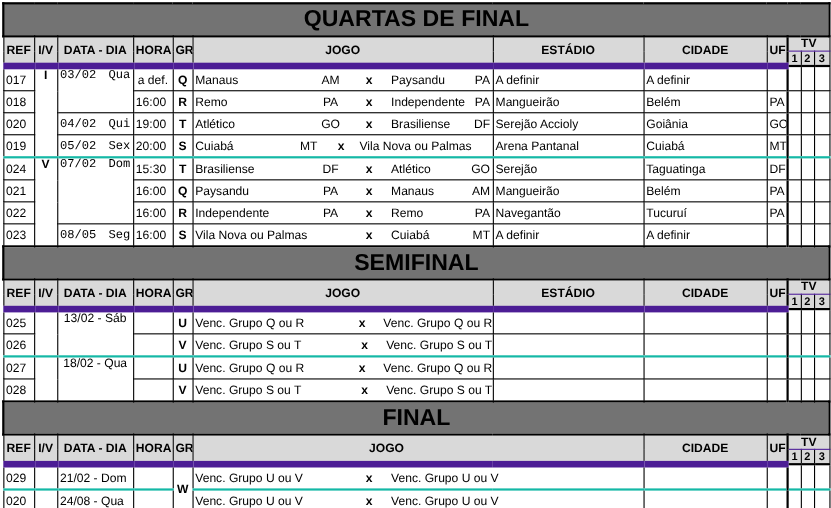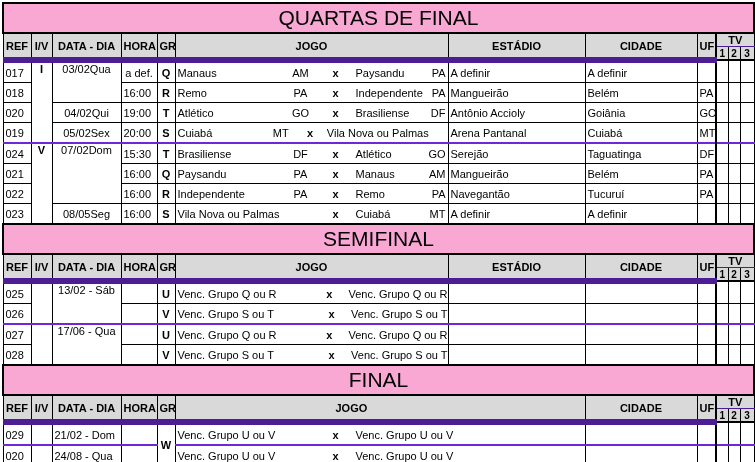--- a/index.html
+++ b/index.html
@@ -1,37 +1,37 @@
 <!DOCTYPE html>
 <html><head>
 <meta charset="utf-8">
 <style>
   html,body{margin:0;padding:0;background:#fff;}
   body{width:755px;height:462px;overflow:hidden;font-family:"Liberation Sans",sans-serif;color:#000;}
   .sheet{position:absolute;left:2px;top:2px;width:751px;}
   table{border-collapse:collapse;table-layout:fixed;width:751px;}
   td,th{border:1px solid #000;padding:0 2px;font-size:11px;height:19px;white-space:nowrap;overflow:hidden;}
-  .title td{background:#f9a8d4;font-weight:normal;font-size:21px;text-align:center;height:28px;border:2px solid #000;padding:0;}
+  .title td{background:#737373;font-weight:bold;font-size:21px;text-align:center;height:28px;border:2px solid #000;padding:0;}
   .hdr td{background:#d9d9d9;font-weight:bold;font-size:11px;text-align:center;border-bottom:6px solid #4c1d95;}
   .hdr td.tvtop{height:12px;padding:0;border-bottom:1px solid #4c1d95;}
   .hdr td.tvn{height:12px;padding:0;font-size:10px;border-bottom:2px solid #000;}
   .c{text-align:center;}
   .r{}
   .b{font-weight:bold;}
-  .thick-top td{border-top:2px solid #6d28d9;}
+  .thick-top td{border-top:2px solid #14b8a6;}
   .jogo-cell{padding:0;}
   .jogo{display:flex;align-items:center;height:19px;font-size:11px;}
   .jogo .t1{width:108px;padding-left:2px;}
   .jogo .u1{width:30px;text-align:center;}
   .jogo .x{width:40px;text-align:center;font-weight:bold;}
   .jogo .t2{flex:1;}
   .jogo .u2{width:20px;text-align:right;padding-right:2px;}
   .tv{padding:0;}
   .tvfirst{border-left:2px solid #000;}
-  .date{display:flex;justify-content:center;}
+  .date{display:flex;justify-content:space-between;font-family:Liberation Mono, monospace;}
 </style>
 </head>
 <body>
 
 <div class="sheet">
 <table>
   <colgroup>
     <col style="width:28px">
         <col style="width:21px">
         <col style="width:69px">
@@ -129,21 +129,21 @@
     <td class="c b">T</td>
     <td class="jogo-cell">
             <div class="jogo">
               <span class="t1">Atlético</span>
               <span class="u1">GO</span>
               <span class="x">x</span>
               <span class="t2">Brasiliense</span>
               <span class="u2">DF</span>
             </div>
           </td>
-    <td>Antônio Accioly</td>
+    <td>Serejão Accioly</td>
     <td>Goiânia</td>
     <td>GO</td>
     <td class="tv tvfirst"></td>
           <td class="tv"></td>
           <td class="tv"></td>
   </tr>
 
   <tr>
     <td>019</td>
     <td>
@@ -322,21 +322,21 @@
     <td></td>
           <td></td>
           <td></td>
     <td class="tv tvfirst"></td>
           <td class="tv"></td>
           <td class="tv"></td>
   </tr>
   <tr class="thick-top">
     <td>027</td>
     <td rowspan="2"></td>
-    <td rowspan="2" class="c" style="vertical-align:top">17/06 - Qua</td>
+    <td rowspan="2" class="c" style="vertical-align:top">18/02 - Qua</td>
     <td></td>
     <td class="c b">U</td>
     <td class="jogo-cell">
             <div class="jogo">
               <span class="t1" style="width:138px">Venc. Grupo Q ou R</span>
               <span class="x">x</span>
               <span class="t2">Venc. Grupo Q ou R</span>
             </div>
           </td>
     <td></td>

